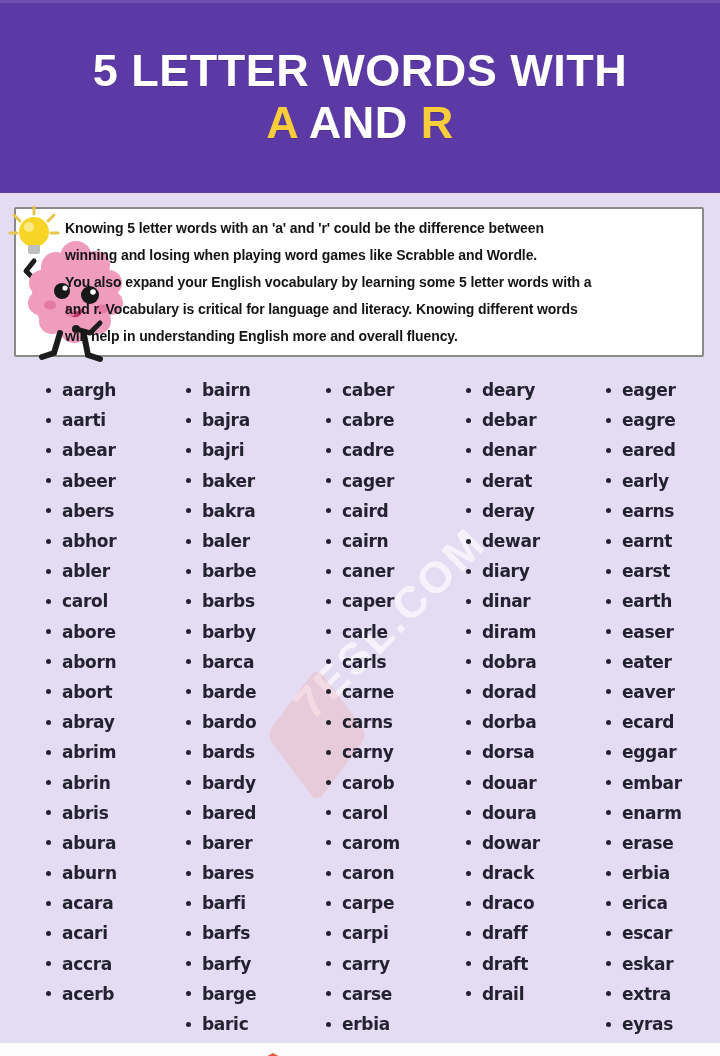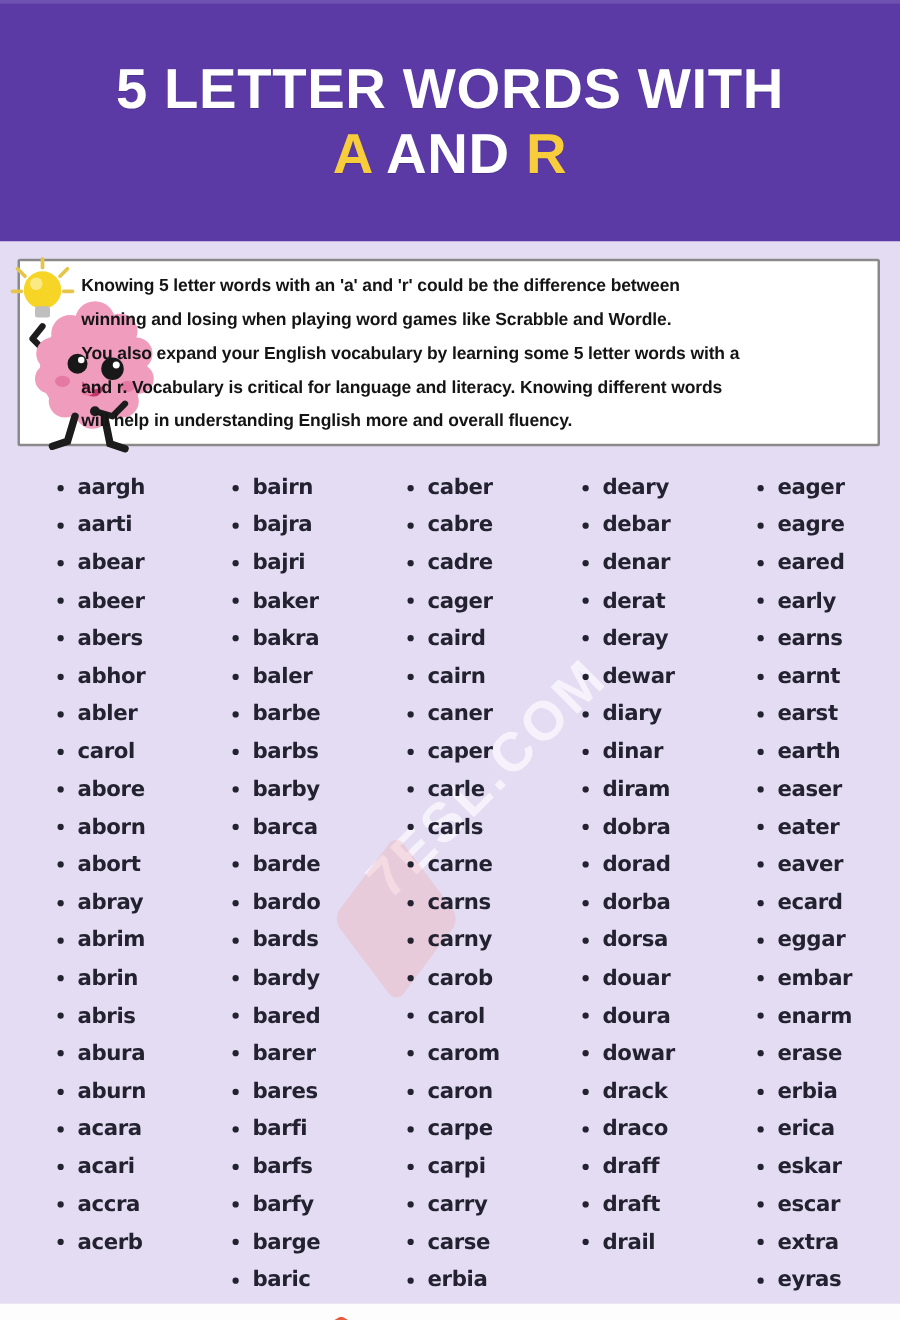--- a/index.html
+++ b/index.html
@@ -572,25 +572,25 @@
         <li class="word-item">
           <span class="dot"></span>
           <span>erbia</span>
         </li>
         <li class="word-item">
           <span class="dot"></span>
           <span>erica</span>
         </li>
         <li class="word-item">
           <span class="dot"></span>
+          <span>escar</span>
+        </li>
+        <li class="word-item">
+          <span class="dot"></span>
           <span>eskar</span>
-        </li>
-        <li class="word-item">
-          <span class="dot"></span>
-          <span>escar</span>
         </li>
         <li class="word-item">
           <span class="dot"></span>
           <span>extra</span>
         </li>
         <li class="word-item">
           <span class="dot"></span>
           <span>eyras</span>
         </li>
       </ul>

